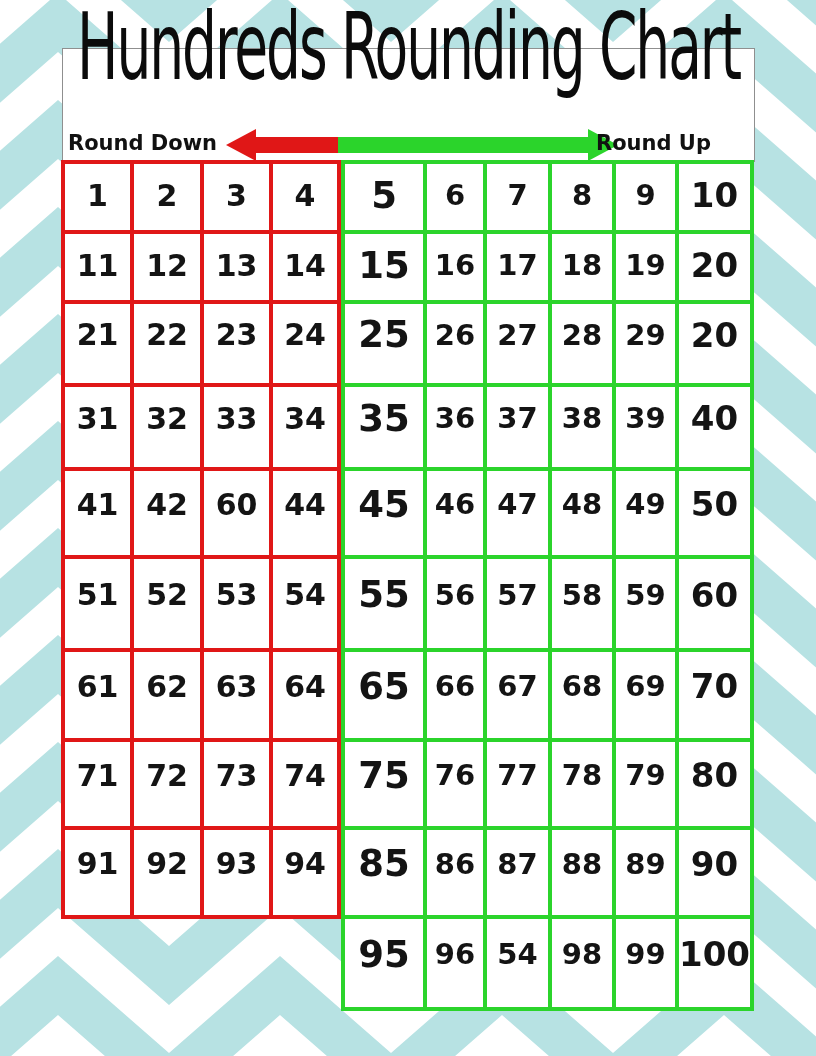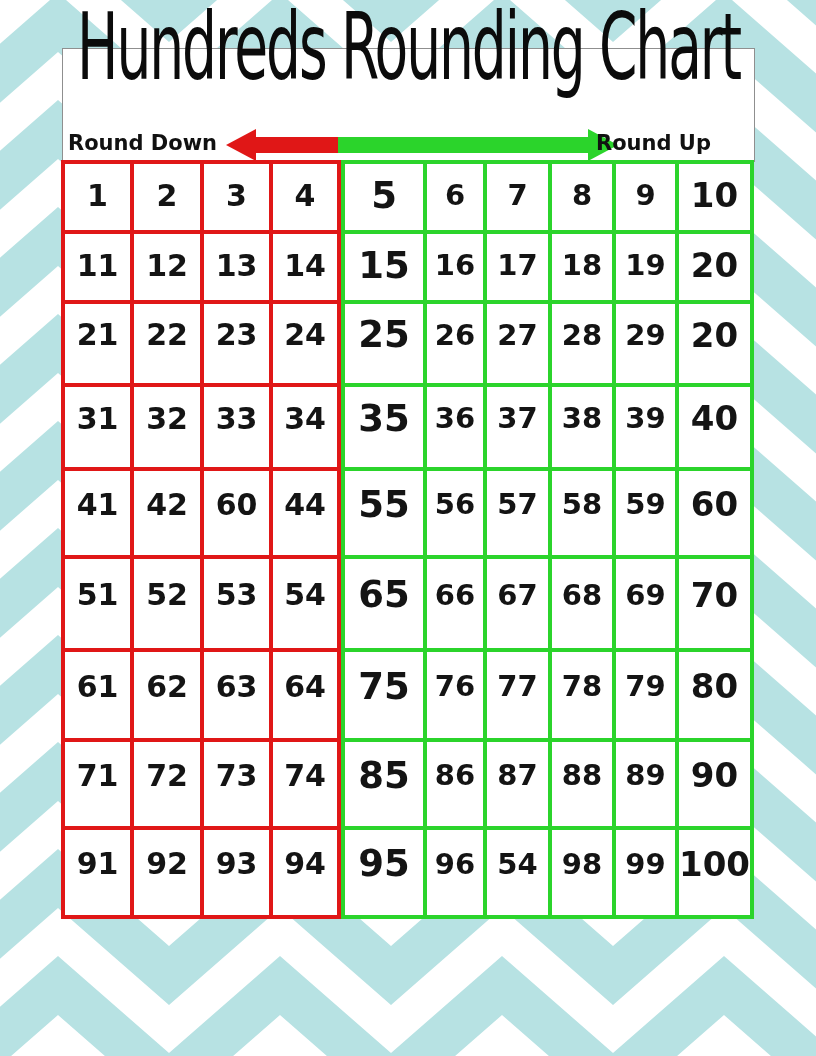--- a/index.html
+++ b/index.html
@@ -197,20 +197,28 @@
         </tr>
         <tr>
           <td>35</td>
           <td>36</td>
           <td>37</td>
           <td>38</td>
           <td>39</td>
           <td>40</td>
         </tr>
         <tr>
+          <td>45</td>
+          <td>46</td>
+          <td>47</td>
+          <td>48</td>
+          <td>49</td>
+          <td>50</td>
+        </tr>
+        <tr>
           <td>55</td>
           <td>56</td>
           <td>57</td>
           <td>58</td>
           <td>59</td>
           <td>60</td>
         </tr>
         <tr>
           <td>65</td>
           <td>66</td>

